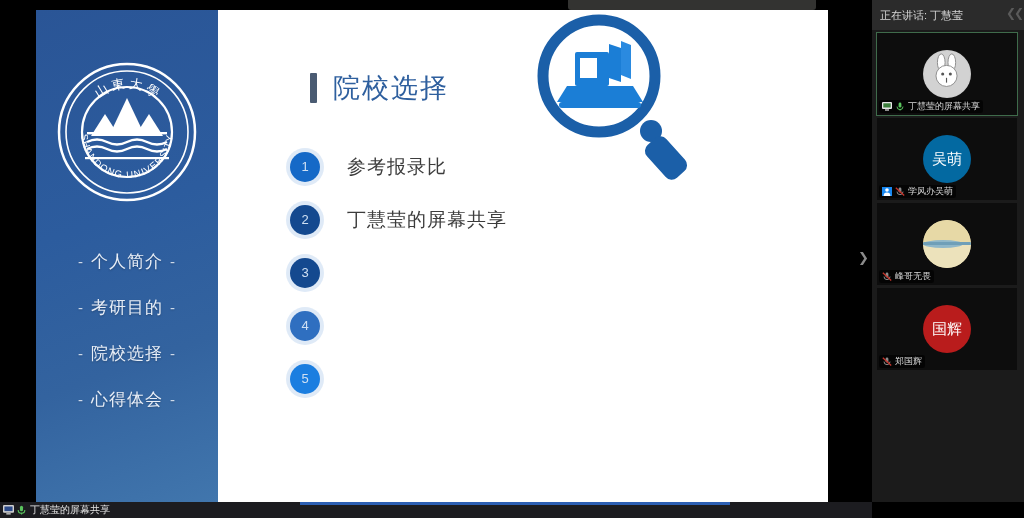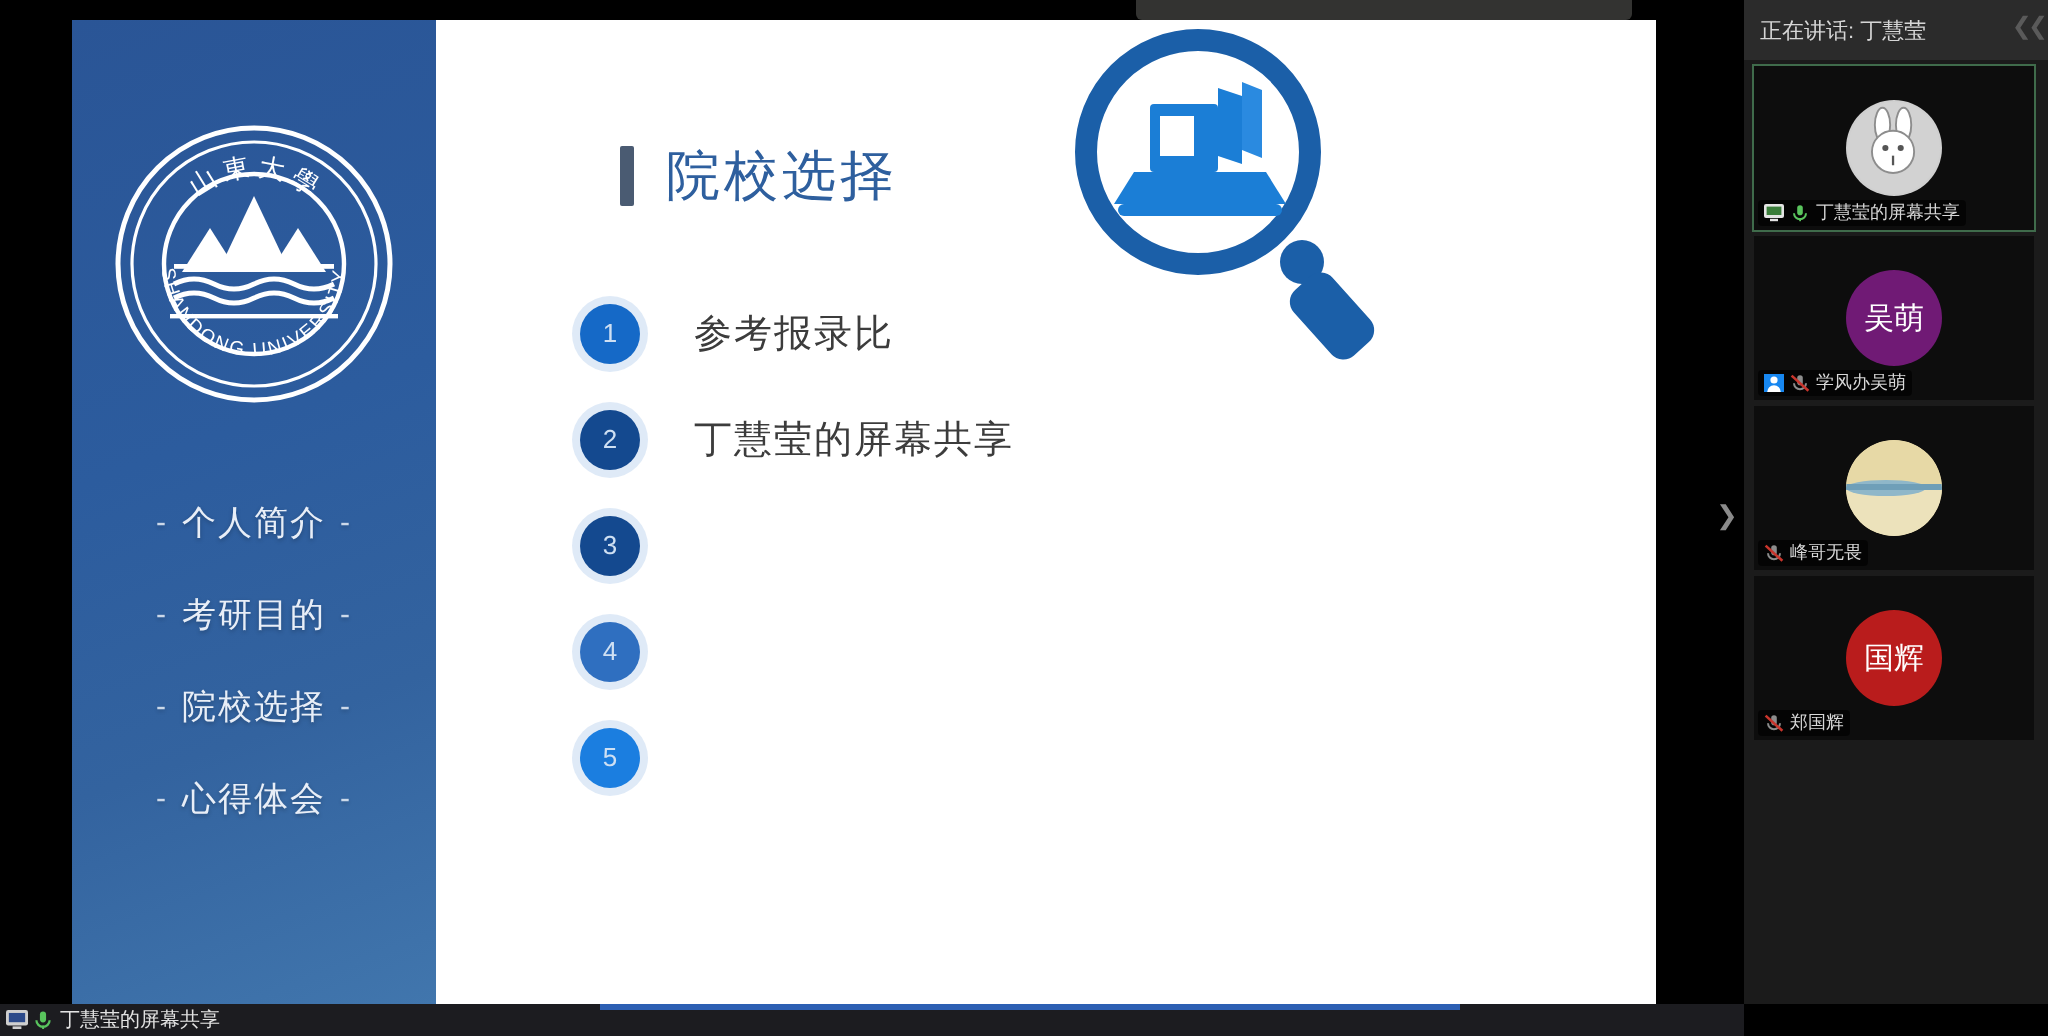--- a/index.html
+++ b/index.html
@@ -269,21 +269,21 @@
           <rect x="3.6" y="0.6" width="2.8" height="5" rx="1.4" fill="#59c45d"></rect>
             <path d="M2 4.6a3 3 0 0 0 6 0" fill="none" stroke="#59c45d" stroke-width="1"></path>
             <rect x="4.6" y="7" width="0.9" height="1.6" fill="#59c45d"></rect>
         </svg>
         <span class="nm">丁慧莹的屏幕共享</span>
       </div>
     </div>
 
 
     <div class="tile">
-      <div class="avatar" style="background:#701a75">吴萌</div>
+      <div class="avatar" style="background:#0369a1">吴萌</div>
       <div class="namebar">
         <svg class="mini-ic" viewBox="0 0 10 9">
           <rect width="10" height="9" fill="#1787f0"></rect>
             <circle cx="5" cy="3" r="1.8" fill="#fff"></circle>
             <path d="M1.6 9a3.4 3.4 0 0 1 6.8 0z" fill="#fff"></path>
         </svg>
         <svg class="mini-ic" viewBox="0 0 10 9">
           <rect x="3.6" y="0.6" width="2.8" height="5" rx="1.4" fill="#8c8c8c"></rect>
             <path d="M2 4.6a3 3 0 0 0 6 0" fill="none" stroke="#8c8c8c" stroke-width="1"></path>
             <path d="M0.8 0.8 L9.2 8.4" stroke="#c8352c" stroke-width="1.3"></path>

